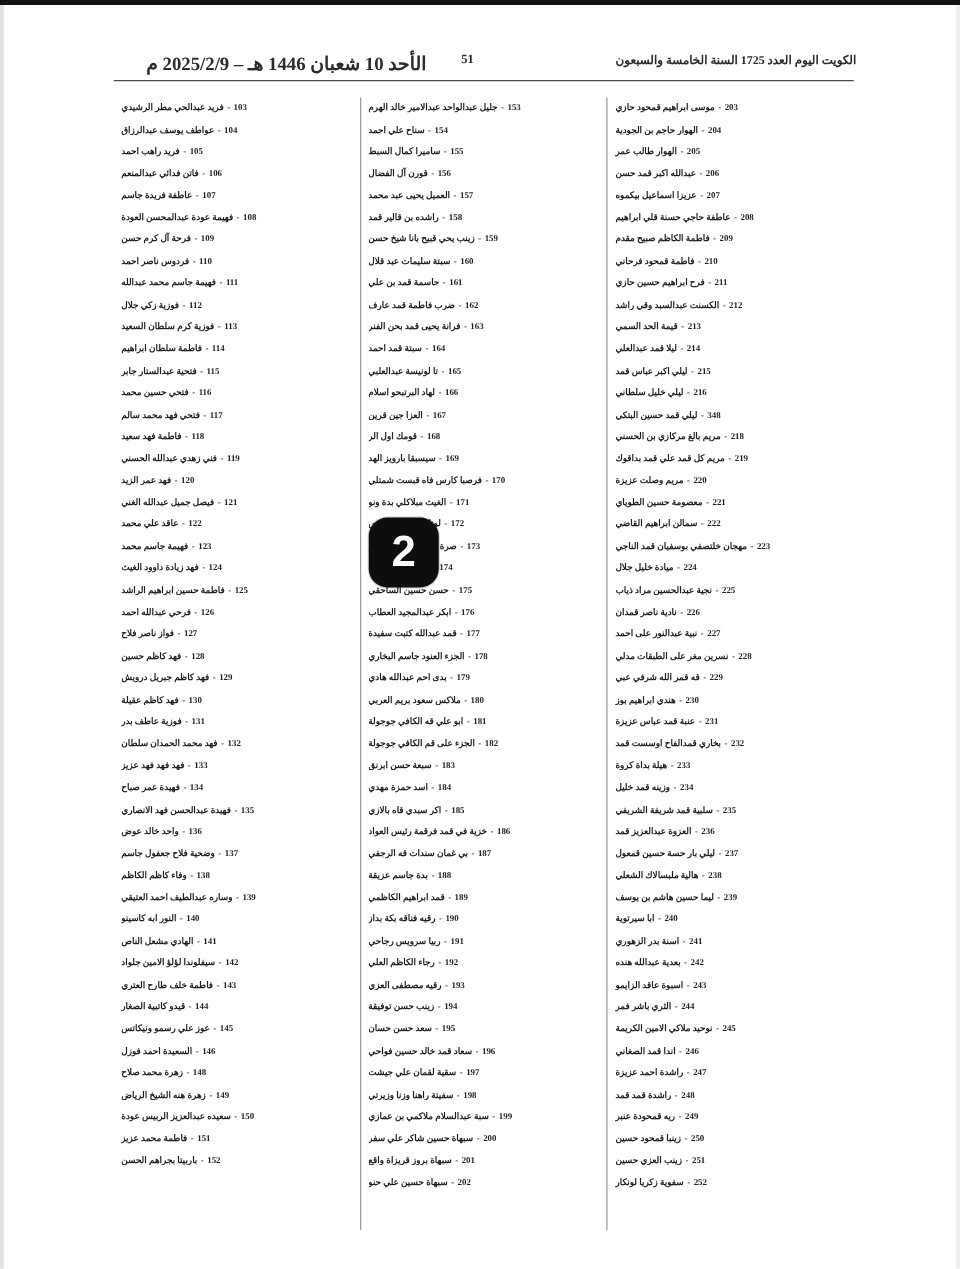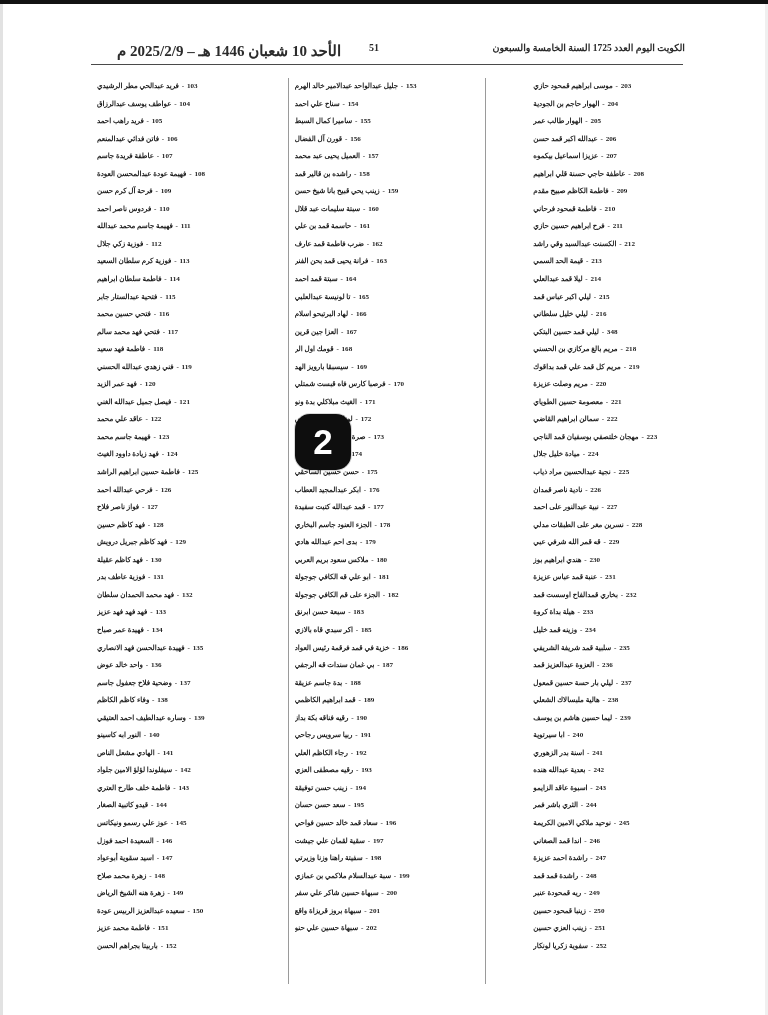--- a/index.html
+++ b/index.html
@@ -74,21 +74,21 @@
     height:17.55px;
     color:#1d1d1d;
     white-space:nowrap;
     overflow:hidden;
     font-weight:bold;
     filter:blur(.32px);
     letter-spacing:-.05px;
   }
   .col-mid .entry{text-align:left;}
   .col-right .entry{text-align:left;}
-  .col-left .entry{text-align:left;margin-left:41px;}
+  .col-left .entry{text-align:left;}
   .entry .num{font-family:"Liberation Serif", serif;}
   .entry .sep{padding:0 1px;}
   
   .badge{
     position:absolute;
     left:292px;top:410px;
     width:56px;height:56px;
     background:#0e0e0e;
     border-radius:15px;
     color:#ffffff;
@@ -194,20 +194,21 @@
         <div class="entry"><span class="num">174</span><span class="sep"> - </span><span class="nm">ميشيل في سعود</span></div>
         <div class="entry"><span class="num">175</span><span class="sep"> - </span><span class="nm">حسن حسين الساحقي</span></div>
         <div class="entry"><span class="num">176</span><span class="sep"> - </span><span class="nm">ابكر عبدالمجيد العطاب</span></div>
         <div class="entry"><span class="num">177</span><span class="sep"> - </span><span class="nm">قمد عبدالله كتبت سفيدة</span></div>
         <div class="entry"><span class="num">178</span><span class="sep"> - </span><span class="nm">الجزء العنود جاسم البخاري</span></div>
         <div class="entry"><span class="num">179</span><span class="sep"> - </span><span class="nm">بدى احم عبدالله هادي</span></div>
         <div class="entry"><span class="num">180</span><span class="sep"> - </span><span class="nm">ملاكس سعود بريم العربي</span></div>
         <div class="entry"><span class="num">181</span><span class="sep"> - </span><span class="nm">ابو علي قه الكافي جوجولة</span></div>
         <div class="entry"><span class="num">182</span><span class="sep"> - </span><span class="nm">الجزء على قم الكافي جوجولة</span></div>
         <div class="entry"><span class="num">183</span><span class="sep"> - </span><span class="nm">سبعة حسن ابرنق</span></div>
+        <div class="entry"><span class="num">184</span><span class="sep"> - </span><span class="nm">اسد حمزة مهدي</span></div>
         <div class="entry"><span class="num">185</span><span class="sep"> - </span><span class="nm">اكر سبدي قاه بالازي</span></div>
         <div class="entry"><span class="num">186</span><span class="sep"> - </span><span class="nm">خزية في قمد فرقمة رئيس العواد</span></div>
         <div class="entry"><span class="num">187</span><span class="sep"> - </span><span class="nm">بي غمان سندات قه الرجفي</span></div>
         <div class="entry"><span class="num">188</span><span class="sep"> - </span><span class="nm">بدة جاسم عزيقة</span></div>
         <div class="entry"><span class="num">189</span><span class="sep"> - </span><span class="nm">قمد ابراهيم الكاظمي</span></div>
         <div class="entry"><span class="num">190</span><span class="sep"> - </span><span class="nm">رقيه فناقه بكة بداز</span></div>
         <div class="entry"><span class="num">191</span><span class="sep"> - </span><span class="nm">ربيا سرويس رجاحي</span></div>
         <div class="entry"><span class="num">192</span><span class="sep"> - </span><span class="nm">رجاء الكاظم العلي</span></div>
         <div class="entry"><span class="num">193</span><span class="sep"> - </span><span class="nm">رقيه مصطفى العزي</span></div>
         <div class="entry"><span class="num">194</span><span class="sep"> - </span><span class="nm">زينب حسن توفيقة</span></div>
@@ -258,21 +259,20 @@
         <div class="entry"><span class="num">137</span><span class="sep"> - </span><span class="nm">وضحية فلاح جعفول جاسم</span></div>
         <div class="entry"><span class="num">138</span><span class="sep"> - </span><span class="nm">وفاء كاظم الكاظم</span></div>
         <div class="entry"><span class="num">139</span><span class="sep"> - </span><span class="nm">وساره عبدالطيف احمد العتيقي</span></div>
         <div class="entry"><span class="num">140</span><span class="sep"> - </span><span class="nm">النور ابه كاسينو</span></div>
         <div class="entry"><span class="num">141</span><span class="sep"> - </span><span class="nm">الهادي مشعل الناص</span></div>
         <div class="entry"><span class="num">142</span><span class="sep"> - </span><span class="nm">سيفلوندا لؤلؤ الامين جلواد</span></div>
         <div class="entry"><span class="num">143</span><span class="sep"> - </span><span class="nm">فاطمة خلف طارح العتري</span></div>
         <div class="entry"><span class="num">144</span><span class="sep"> - </span><span class="nm">قيدو كاتبية الصغار</span></div>
         <div class="entry"><span class="num">145</span><span class="sep"> - </span><span class="nm">عوز علي رسمو ونيكاتس</span></div>
         <div class="entry"><span class="num">146</span><span class="sep"> - </span><span class="nm">السعيدة احمد فوزل</span></div>
-        <div class="entry"><span class="num">147</span><span class="sep"> - </span><span class="nm">اسيد سقوية أبوعواد</span></div>
         <div class="entry"><span class="num">148</span><span class="sep"> - </span><span class="nm">زهرة محمد صلاح</span></div>
         <div class="entry"><span class="num">149</span><span class="sep"> - </span><span class="nm">زهرة هنه الشيخ الرياض</span></div>
         <div class="entry"><span class="num">150</span><span class="sep"> - </span><span class="nm">سعيده عبدالعزيز الربيس عودة</span></div>
         <div class="entry"><span class="num">151</span><span class="sep"> - </span><span class="nm">فاطمة محمد عزيز</span></div>
         <div class="entry"><span class="num">152</span><span class="sep"> - </span><span class="nm">باربيتا بجراهم الحسن</span></div>
       </div>
   </div>
 
   <div class="badge">2</div>
 

